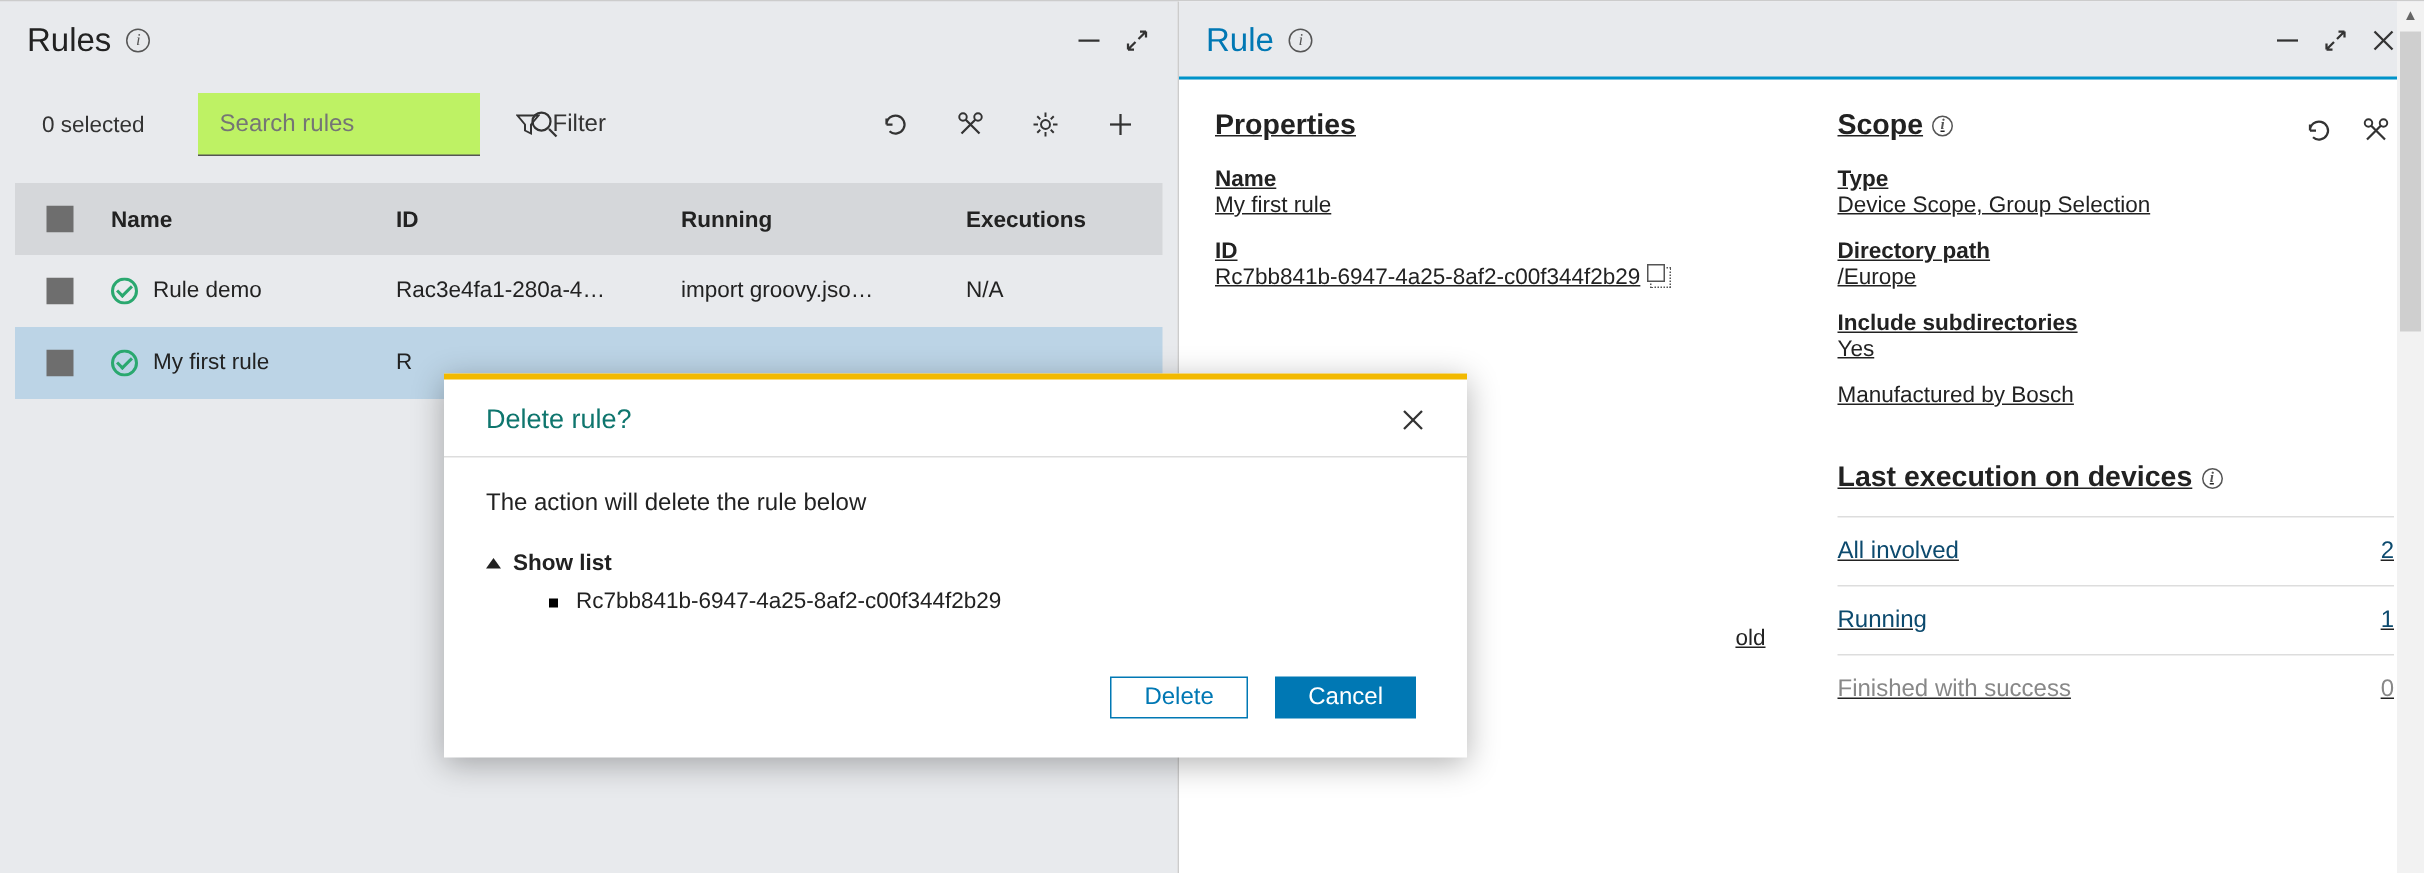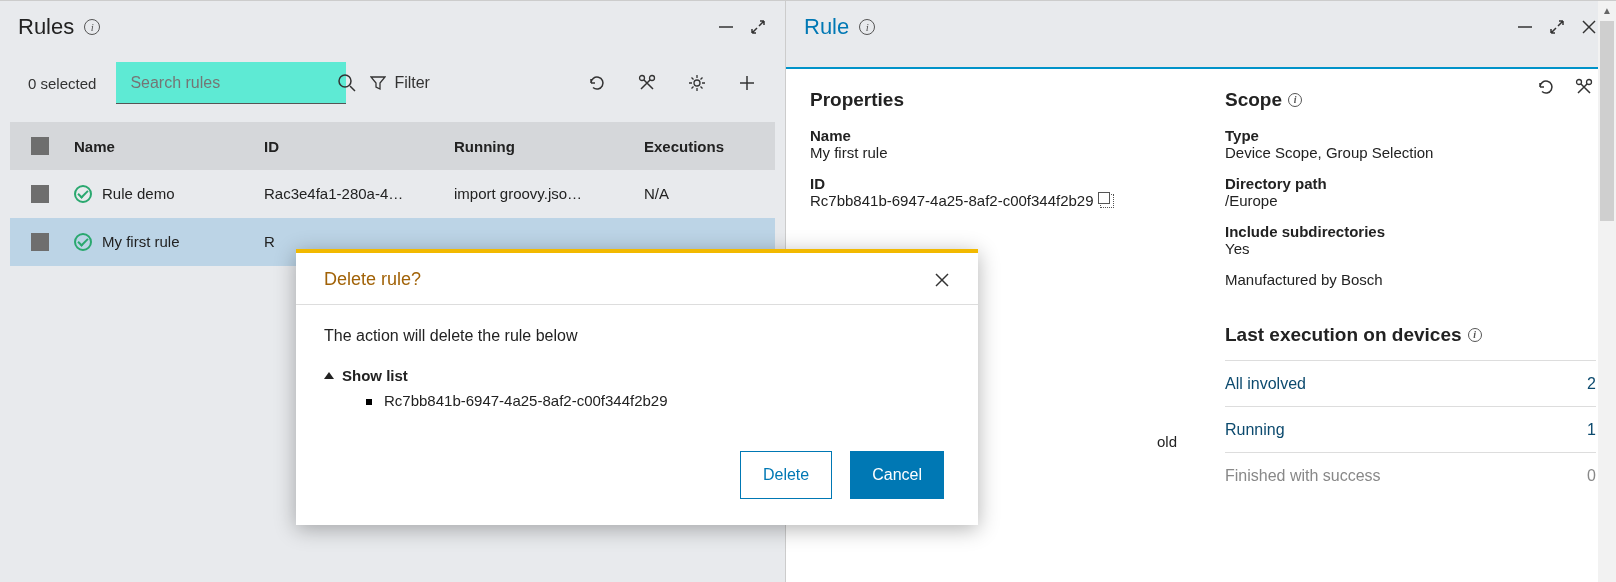--- a/index.html
+++ b/index.html
@@ -40,40 +40,40 @@
   }
   .panel-title {
     display: flex;
     align-items: center;
     gap: 10px;
     font-size: 22px;
     font-weight: 400;
     color: #222;
   }
   .right-panel .panel-title { color: #0078b4; }
-  .right-panel .panel-header { border-bottom: 2px solid #0093c9; padding-bottom: 27px; background:#e8eaed;}
+  .right-panel .panel-header { border-bottom: 2px solid #0093c9; padding-bottom: 11px; background:#e8eaed;}
   .info-icon {
     width: 16px; height: 16px; border: 1.5px solid #555; border-radius: 50%;
     display: inline-flex; align-items:center; justify-content:center;
     font-size: 11px; line-height:1; font-style: italic; font-family: serif;
     color:#555;
   }
   .info-icon.sm { width:14px; height:14px; font-size:10px; }
   .header-icons { display:flex; gap:14px; align-items:center; }
   .hdr-icon { width:18px; height:18px; display:flex; align-items:center; justify-content:center; cursor:pointer; color:#333; }
   .toolbar {
     display:flex; align-items:center; gap:14px;
     padding: 12px 18px 0 28px;
     background:#e8eaed;
   }
-  .sel-count { font-size:15px; color:#333; margin-right:6px;}
+  .sel-count { font-size:15px; color:#333; margin-right:22px;}
   .search-wrap {
     display:flex; align-items:center;
-    background:#5eead4;
-    width:230px; height:42px;
+    background:#bef264;
+    width:188px; height:42px;
     padding:0 10px 0 14px;
     border-bottom:1px solid #555;
   }
   .search-wrap input {
     border:none; background:transparent; outline:none;
     font-size:16px; color:#555; flex:1;
   }
   .filter-btn {
     display:flex; align-items:center; gap:8px;
     padding:0 10px; height:42px; font-size:16px; color:#333; cursor:pointer;
@@ -105,20 +105,21 @@
   .status-ok::after {
     content:""; width:8px; height:4px; border-left:2px solid #2aa86f; border-bottom:2px solid #2aa86f;
     transform: rotate(-45deg); margin-top:-2px;
   }
   .right-body {
     display:flex; padding:20px 0 0 0; flex:1; overflow:hidden;
   }
   .col {
     flex:1; padding:0 20px 0 24px;
     font-size:15px;
+    text-decoration:underline;
   }
   .section-title { font-size:19px; font-weight:700; margin-bottom:16px; display:flex; align-items:center; gap:6px;}
   .field-label { font-weight:700; font-size:15px; margin-top:6px;}
   .field-value { font-size:15px; margin-bottom:14px; color:#222;}
   .id-row { display:flex; align-items:center; gap:6px;}
   .copy-icon { width:14px; height:14px; border:1px dotted #555; position:relative;}
   .copy-icon::after{content:"";position:absolute;left:-3px;top:-3px;width:10px;height:10px;border:1px solid #555;background:#fff;}
   .right-top-icons{ display:flex; gap:18px; position:absolute; right:22px; top:76px;}
   .exec-section-title{ font-size:19px; font-weight:700; margin:36px 0 14px 0; display:flex; align-items:center; gap:6px;}
   .exec-row{
@@ -140,31 +141,31 @@
     width:682px;
     background:#fff;
     box-shadow:0 4px 20px rgba(0,0,0,0.3);
     border-top:4px solid #f2b900;
     z-index:100;
   }
   .dialog-head{
     display:flex; justify-content:space-between; align-items:center;
     padding:16px 28px 14px 28px;
     border-bottom:1px solid #ddd;
-    font-size:18px; color:#a16207;
+    font-size:18px; color:#0f766e;
   }
   .dialog-close{ cursor:pointer; font-size:18px; color:#333;}
   .dialog-body{ padding:22px 28px 8px 28px; font-size:16px; color:#222;}
   .show-list{ display:flex; align-items:center; gap:8px; font-weight:700; margin:22px 0 8px 0; cursor:pointer; font-size:15px;}
   .chevron-up{ width:0;height:0;border-left:5px solid transparent;border-right:5px solid transparent;border-bottom:7px solid #222;}
   .dialog-list{ list-style:none; padding-left:42px; margin-bottom:8px;}
   .dialog-list li{ position:relative; padding-left:18px; font-size:15px; margin-bottom:4px;}
   .dialog-list li::before{ content:""; position:absolute; left:0; top:7px; width:6px; height:6px; background:#000;}
   .dialog-foot{ display:flex; justify-content:flex-end; gap:18px; padding:26px 34px 26px 28px;}
-  .btn{ height:48px; padding:0 22px; font-size:16px; border:none; cursor:pointer; display:flex; align-items:center;}
+  .btn{ height:28px; padding:0 22px; font-size:16px; border:none; cursor:pointer; display:flex; align-items:center;}
   .btn-del{ background:#fff; border:1px solid #0078b4; color:#0078b4;}
   .btn-cancel{ background:#0078b4; color:#fff;}
   svg{display:block;}
 </style>
 </head>
 <body>
 
 <div class="main-layout">
 
   <div class="left-panel">

